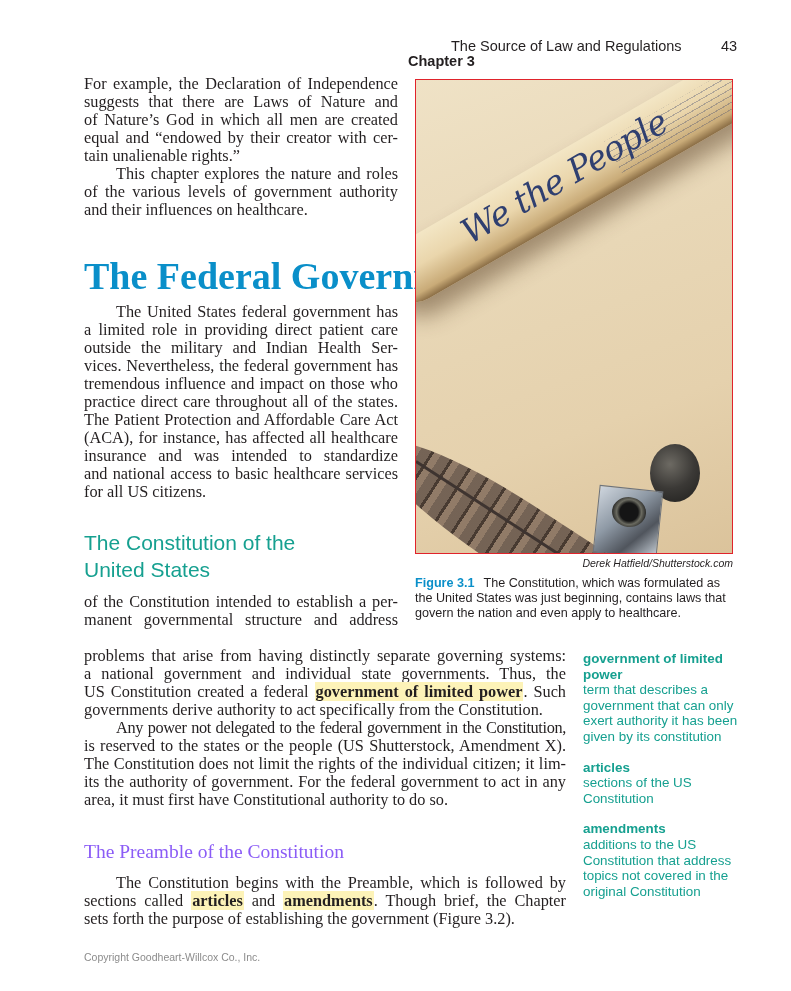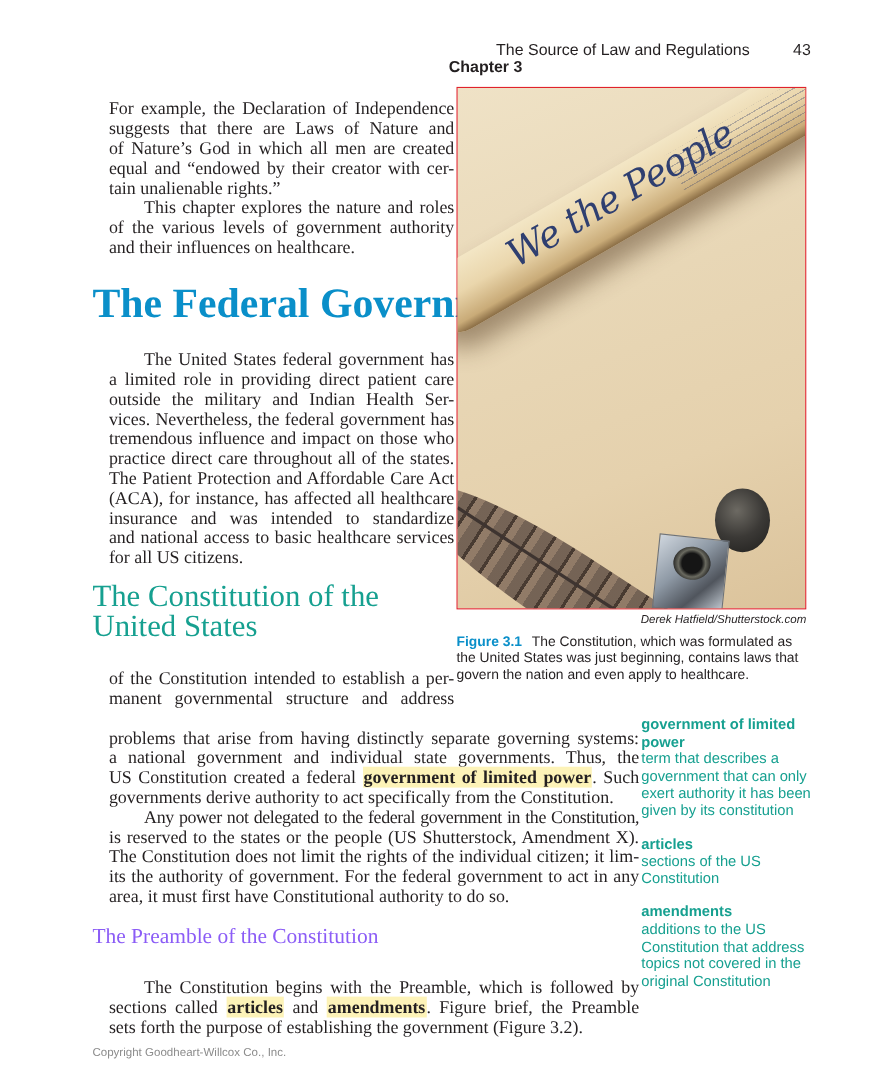--- a/index.html
+++ b/index.html
@@ -16,39 +16,39 @@
       font-family: "Liberation Sans", sans-serif; font-size: 14.5px; color: #231f20;
     }
     .running-header .chap { position: absolute; left: 0; top: 15px; font-weight: bold; margin-left: 36px; }
     .running-header .title { position: absolute; left: 79px; top: 0; }
     .running-header .page-no { position: absolute; left: 349px; top: 0; }
 
     
     .body-text {
       font-family: "Liberation Serif", "DejaVu Serif", serif;
       font-size: 16.3px; line-height: 18px; color: #231f20;
-      text-align: justify; margin: 15px;
+      text-align: justify; margin: 0;
     }
     .body-text .line { display: block; height: 18px; white-space: nowrap; text-align-last: justify; text-align: justify; }
     .body-text .line.last { text-align-last: left; }
     .indent { padding-left: 32px; }
 
     .narrow { left: 84px; width: 314px; }
     .wide { left: 84px; width: 482px; }
 
     
     .h1 {
       position: absolute; left: 84px; top: 254px; margin: 0;
       font-family: "Liberation Serif", "DejaVu Serif", serif;
       font-weight: bold; font-size: 38px; color: #0a8fc9; white-space: nowrap;
     }
     .h2 {
       position: absolute; left: 84px; top: 529px; margin: 0;
-      font-family: Liberation Serif, serif;
-      font-weight: normal; font-size: 28px; line-height: 27px; color: #16a090;
+      font-family: Liberation Sans, sans-serif;
+      font-weight: normal; font-size: 21px; line-height: 27px; color: #16a090;
     }
     .h3 {
       position: absolute; left: 84px; top: 841px; margin: 0;
       font-family: "Liberation Serif", "DejaVu Serif", serif;
       font-weight: normal; font-size: 19.5px; color: #8b5cf6; white-space: nowrap;
     }
 
     .key-term {
       font-weight: bold; background: #fdf3b8; padding: 0 1px;
     }
@@ -177,21 +177,21 @@
   <span class="line indent" style="letter-spacing:-0.35px;">Any power not delegated to the federal government in the Constitution,</span>
   <span class="line">is reserved to the states or the people (US Shutterstock, Amendment X).</span>
   <span class="line">The Constitution does not limit the rights of the individual citizen; it lim-</span>
   <span class="line">its the authority of government. For the federal government to act in any</span>
   <span class="line last">area, it must first have Constitutional authority to do so.</span>
 </div>
 
 <h3 class="h3">The Preamble of the Constitution</h3>
 <div class="abs body-text wide" style="top:874px;">
   <span class="line indent">The Constitution begins with the Preamble, which is followed by</span>
-  <span class="line"><span>sections called </span><span class="key-term">articles</span><span> and </span><span class="key-term">amendments</span><span>. Figure brief, the Preamble</span></span>
+  <span class="line"><span>sections called </span><span class="key-term">articles</span><span> and </span><span class="key-term">amendments</span><span>. Though brief, the Chapter</span></span>
   <span class="line last">sets forth the purpose of establishing the government (Figure 3.2).</span>
 </div>
 
 <div class="figure-frame">
   <div class="scroll">
     <span class="scroll-text">We the People</span>
     <div class="scroll-script"></div>
   </div>
   <div class="feather"></div>
   <div class="quill-shaft"></div>

